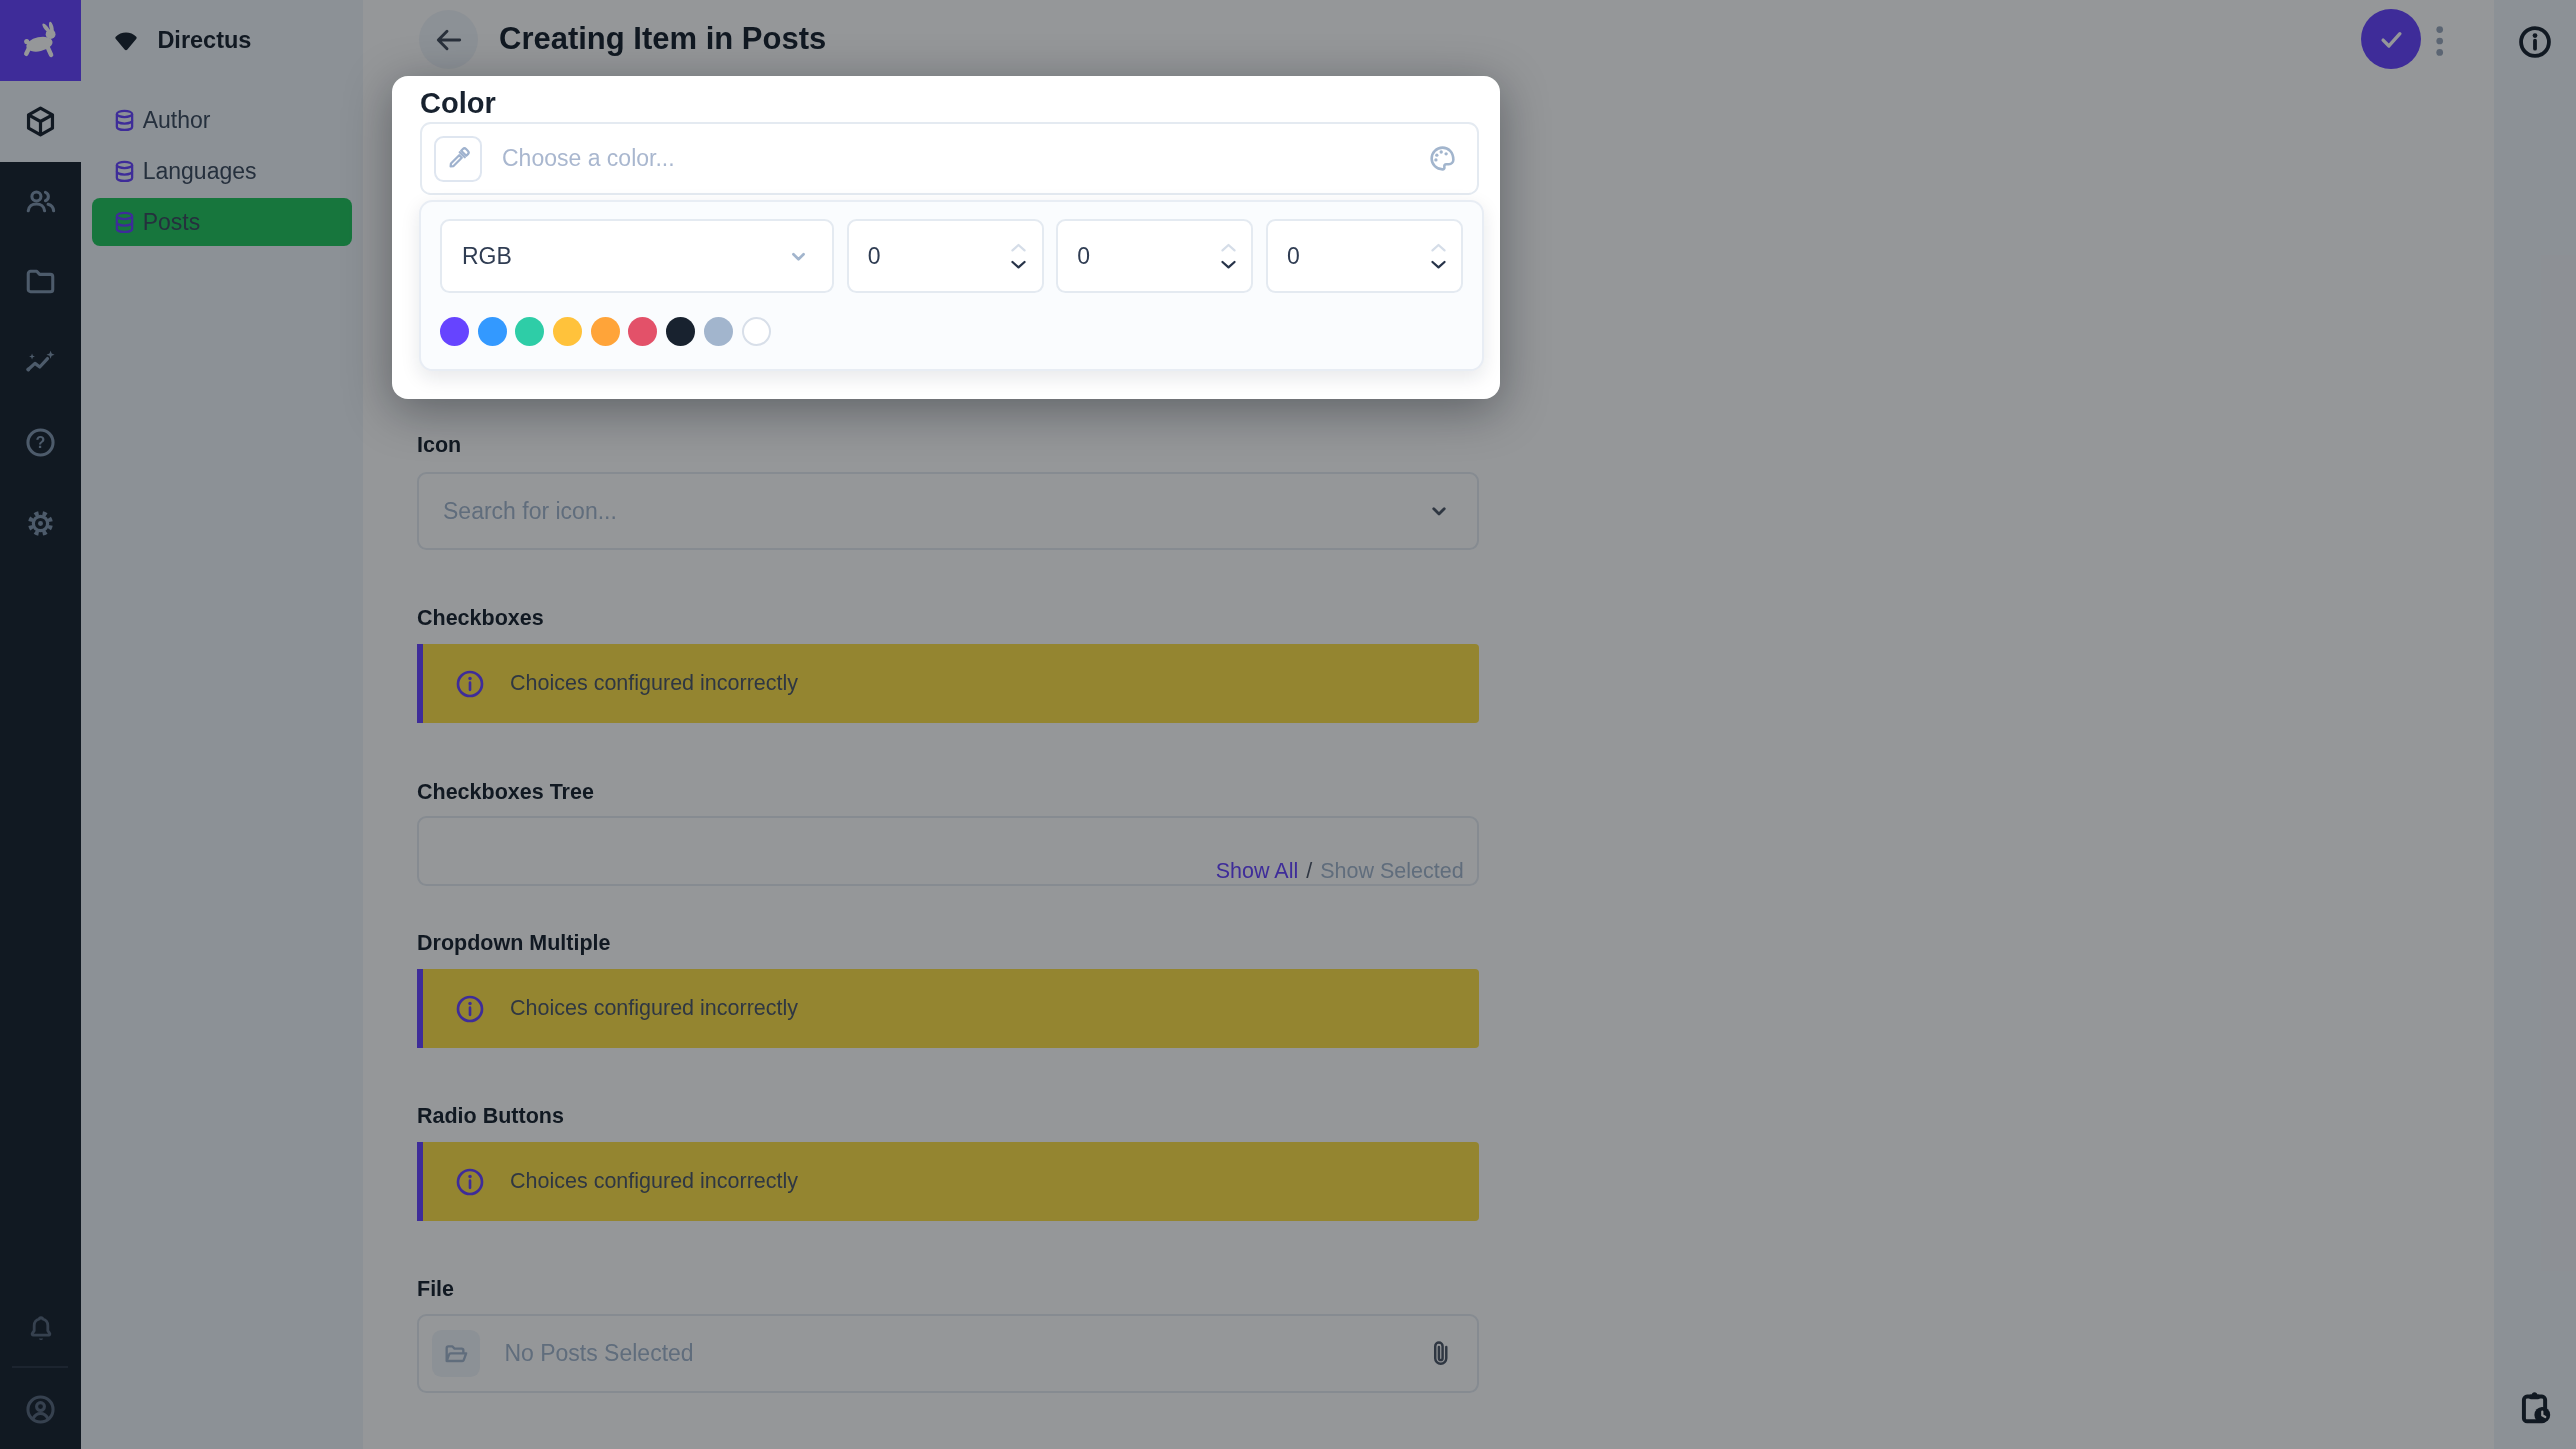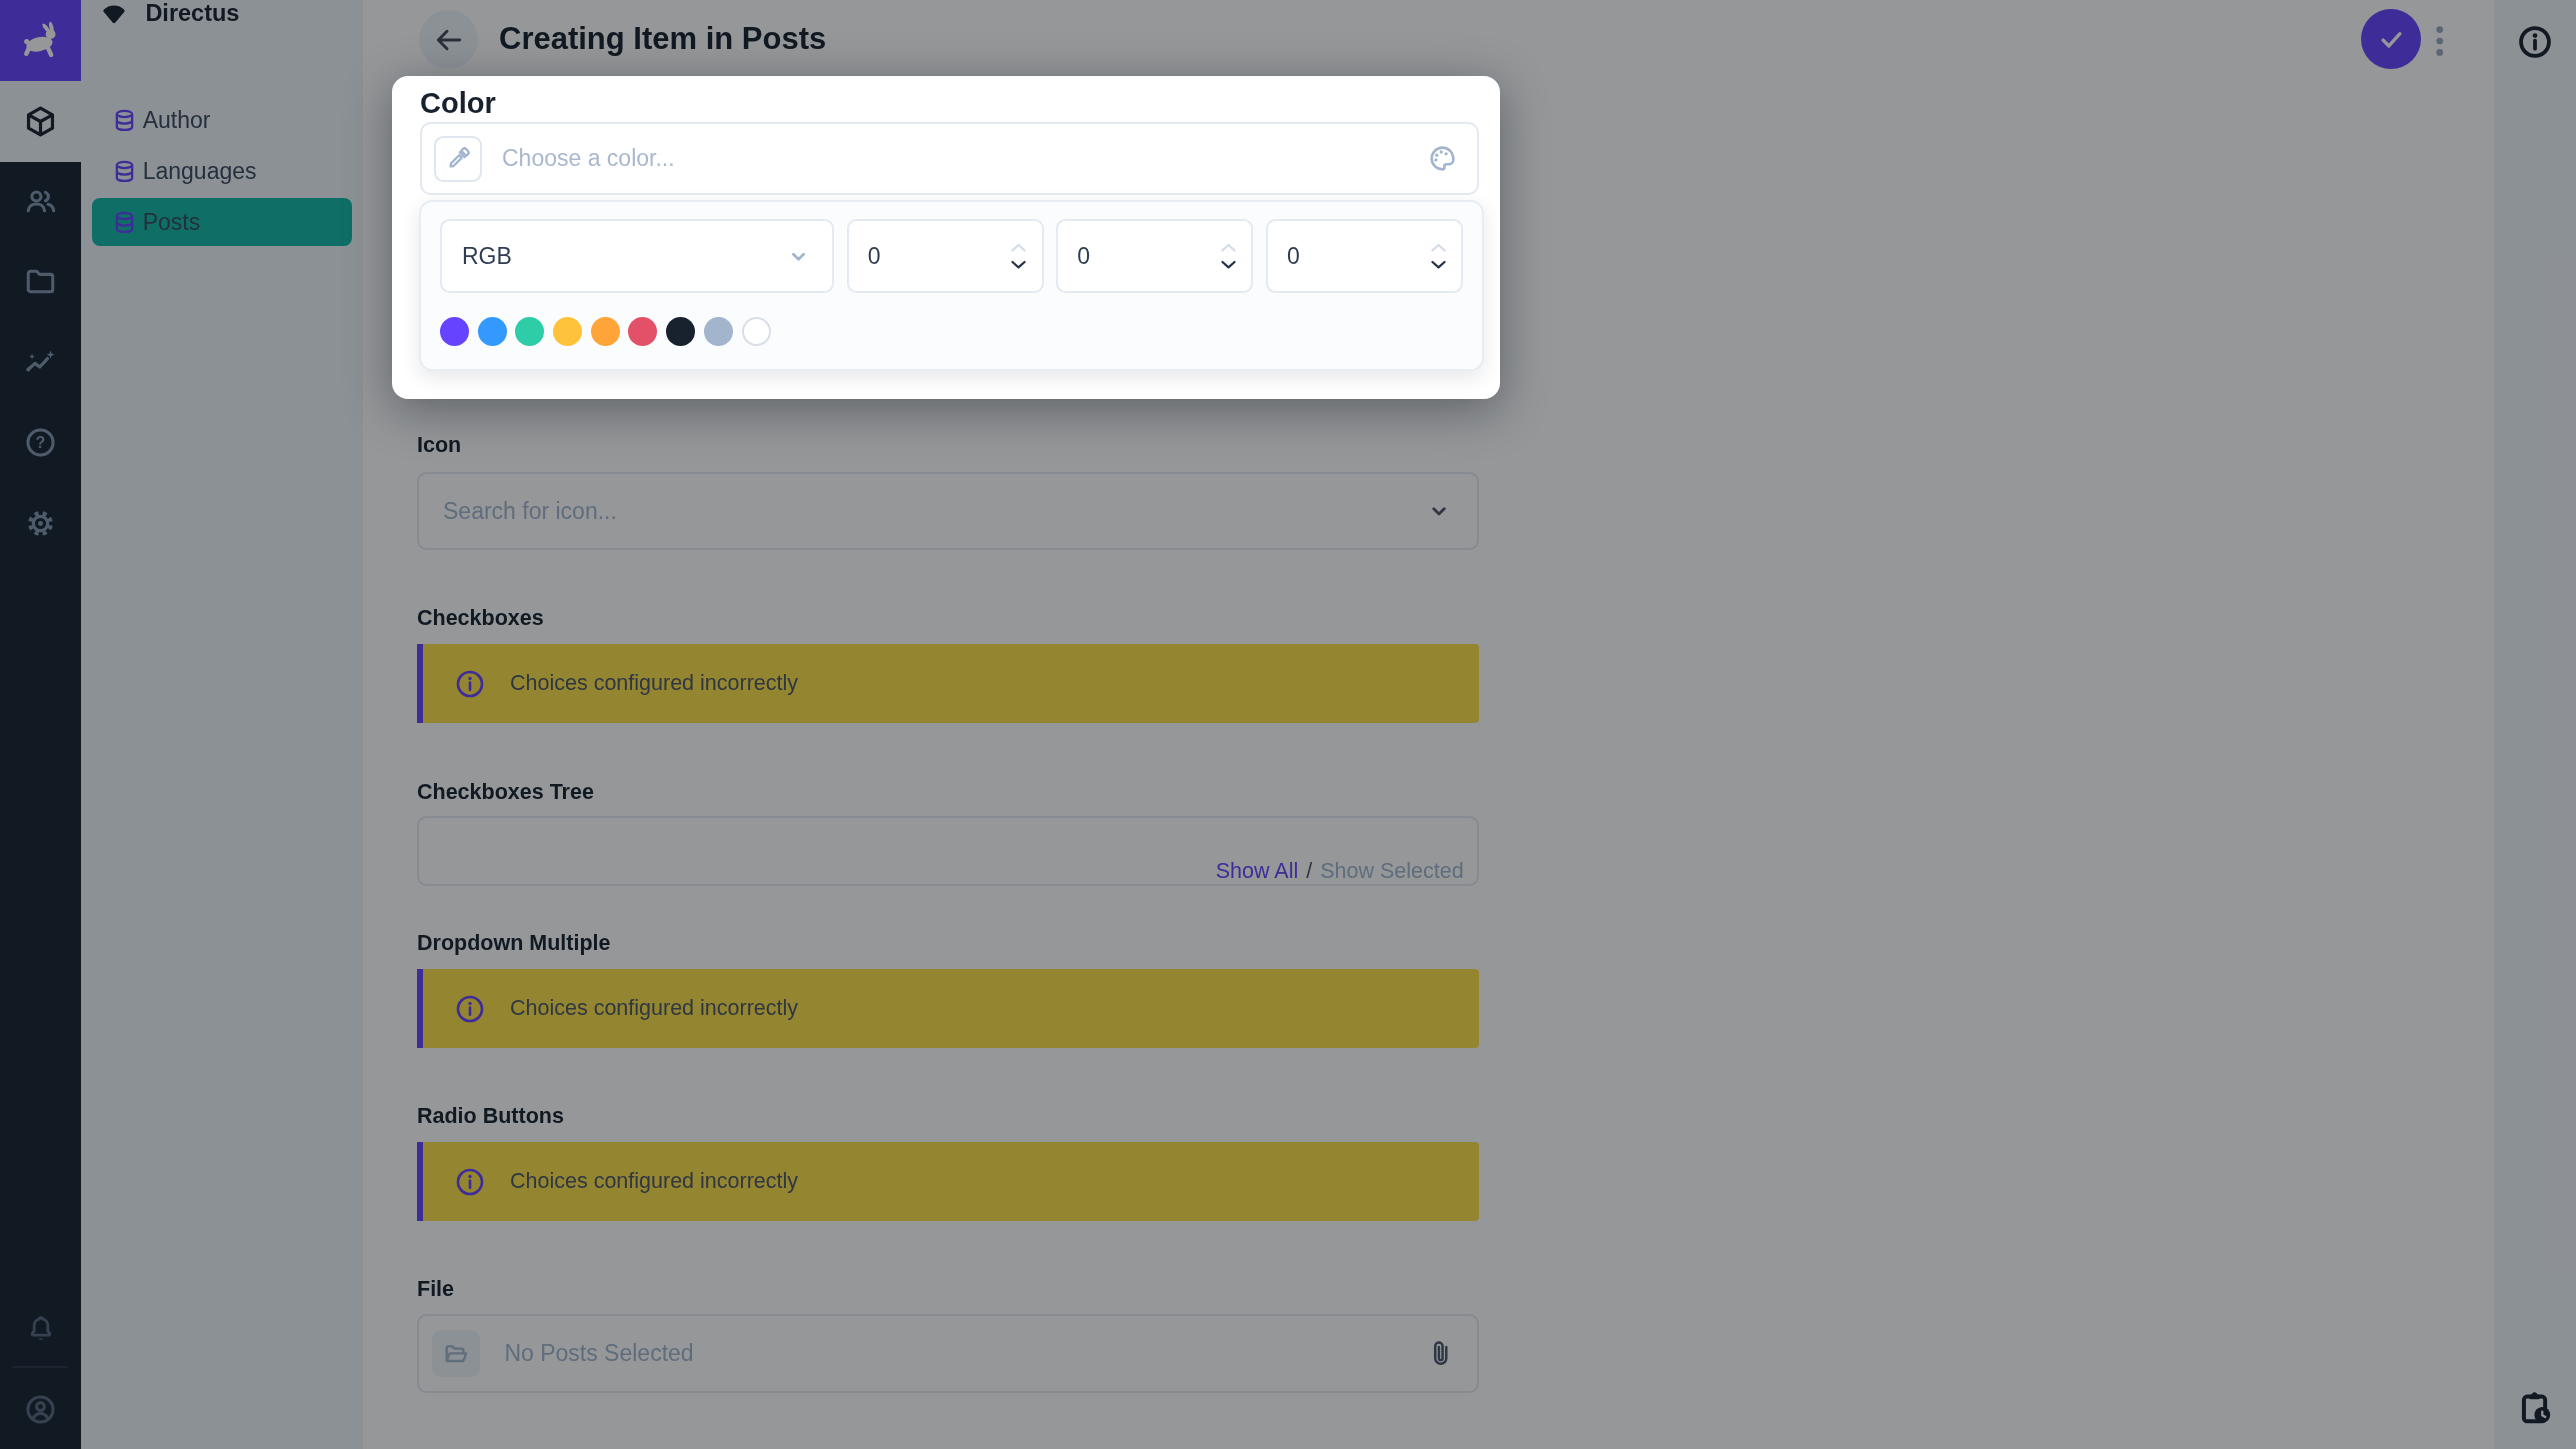--- a/index.html
+++ b/index.html
@@ -12,24 +12,24 @@
 
   
   .module-bar { position: absolute; left: 0; top: 0; width: 81px; height: 1449px; background: #18222F; z-index: 10; }
   .logo-tile { position: absolute; left: 0; top: 0; width: 81px; height: 81px; background: #6644FF; display: flex; align-items: center; justify-content: center; }
   .module-btn { position: absolute; left: 0; width: 81px; height: 81px; display: flex; align-items: center; justify-content: center; }
   .module-btn.active { background: #F0F4F9; }
   .rail-divider { position: absolute; left: 12px; top: 1366px; width: 56px; height: 2px; background: #2B3645; }
 
   
   .nav { position: absolute; left: 81px; top: 0; width: 282px; height: 1449px; background: #F0F4F9; z-index: 10; }
-  .project-header { height: 81px; display: flex; align-items: flex-start; padding-left: 19px; gap: 17.4px; }
+  .project-header { height: 81px; display: flex; align-items: center; padding-left: 31px; gap: 17.4px; }
   .project-name { font-size: 23.5px; font-weight: 700; color: #18222F; }
   .nav-item { position: absolute; left: 10.7px; width: 260px; height: 48px; border-radius: 8px; display: flex; align-items: center; padding-left: 19px; gap: 5px; font-size: 23px; color: #3B4A5E; cursor: pointer; }
-  .nav-item.active { background: #14b8a6; }
+  .nav-item.active { background: #22c55e; }
 
   
   .main { position: absolute; left: 362px; top: 0; width: 2132px; height: 1449px; background: #FFFFFF; }
   .back-btn { position: absolute; left: 57px; top: 10px; width: 59px; height: 59px; border-radius: 50%; background: #F0F4F9; display: flex; align-items: center; justify-content: center; cursor: pointer; }
   .page-title { position: absolute; left: 137px; top: 21px; font-size: 31px; font-weight: 700; color: #18222F; }
   .save-btn { position: absolute; left: 1999px; top: 9.4px; width: 60px; height: 60px; border-radius: 50%; background: #6644FF; display: flex; align-items: center; justify-content: center; cursor: pointer; }
   .kebab { position: absolute; left: 2073px; top: 23.5px; cursor: pointer; }
 
   
   .field-label { position: absolute; left: 55px; font-size: 21.5px; font-weight: 700; color: #18222F; }

